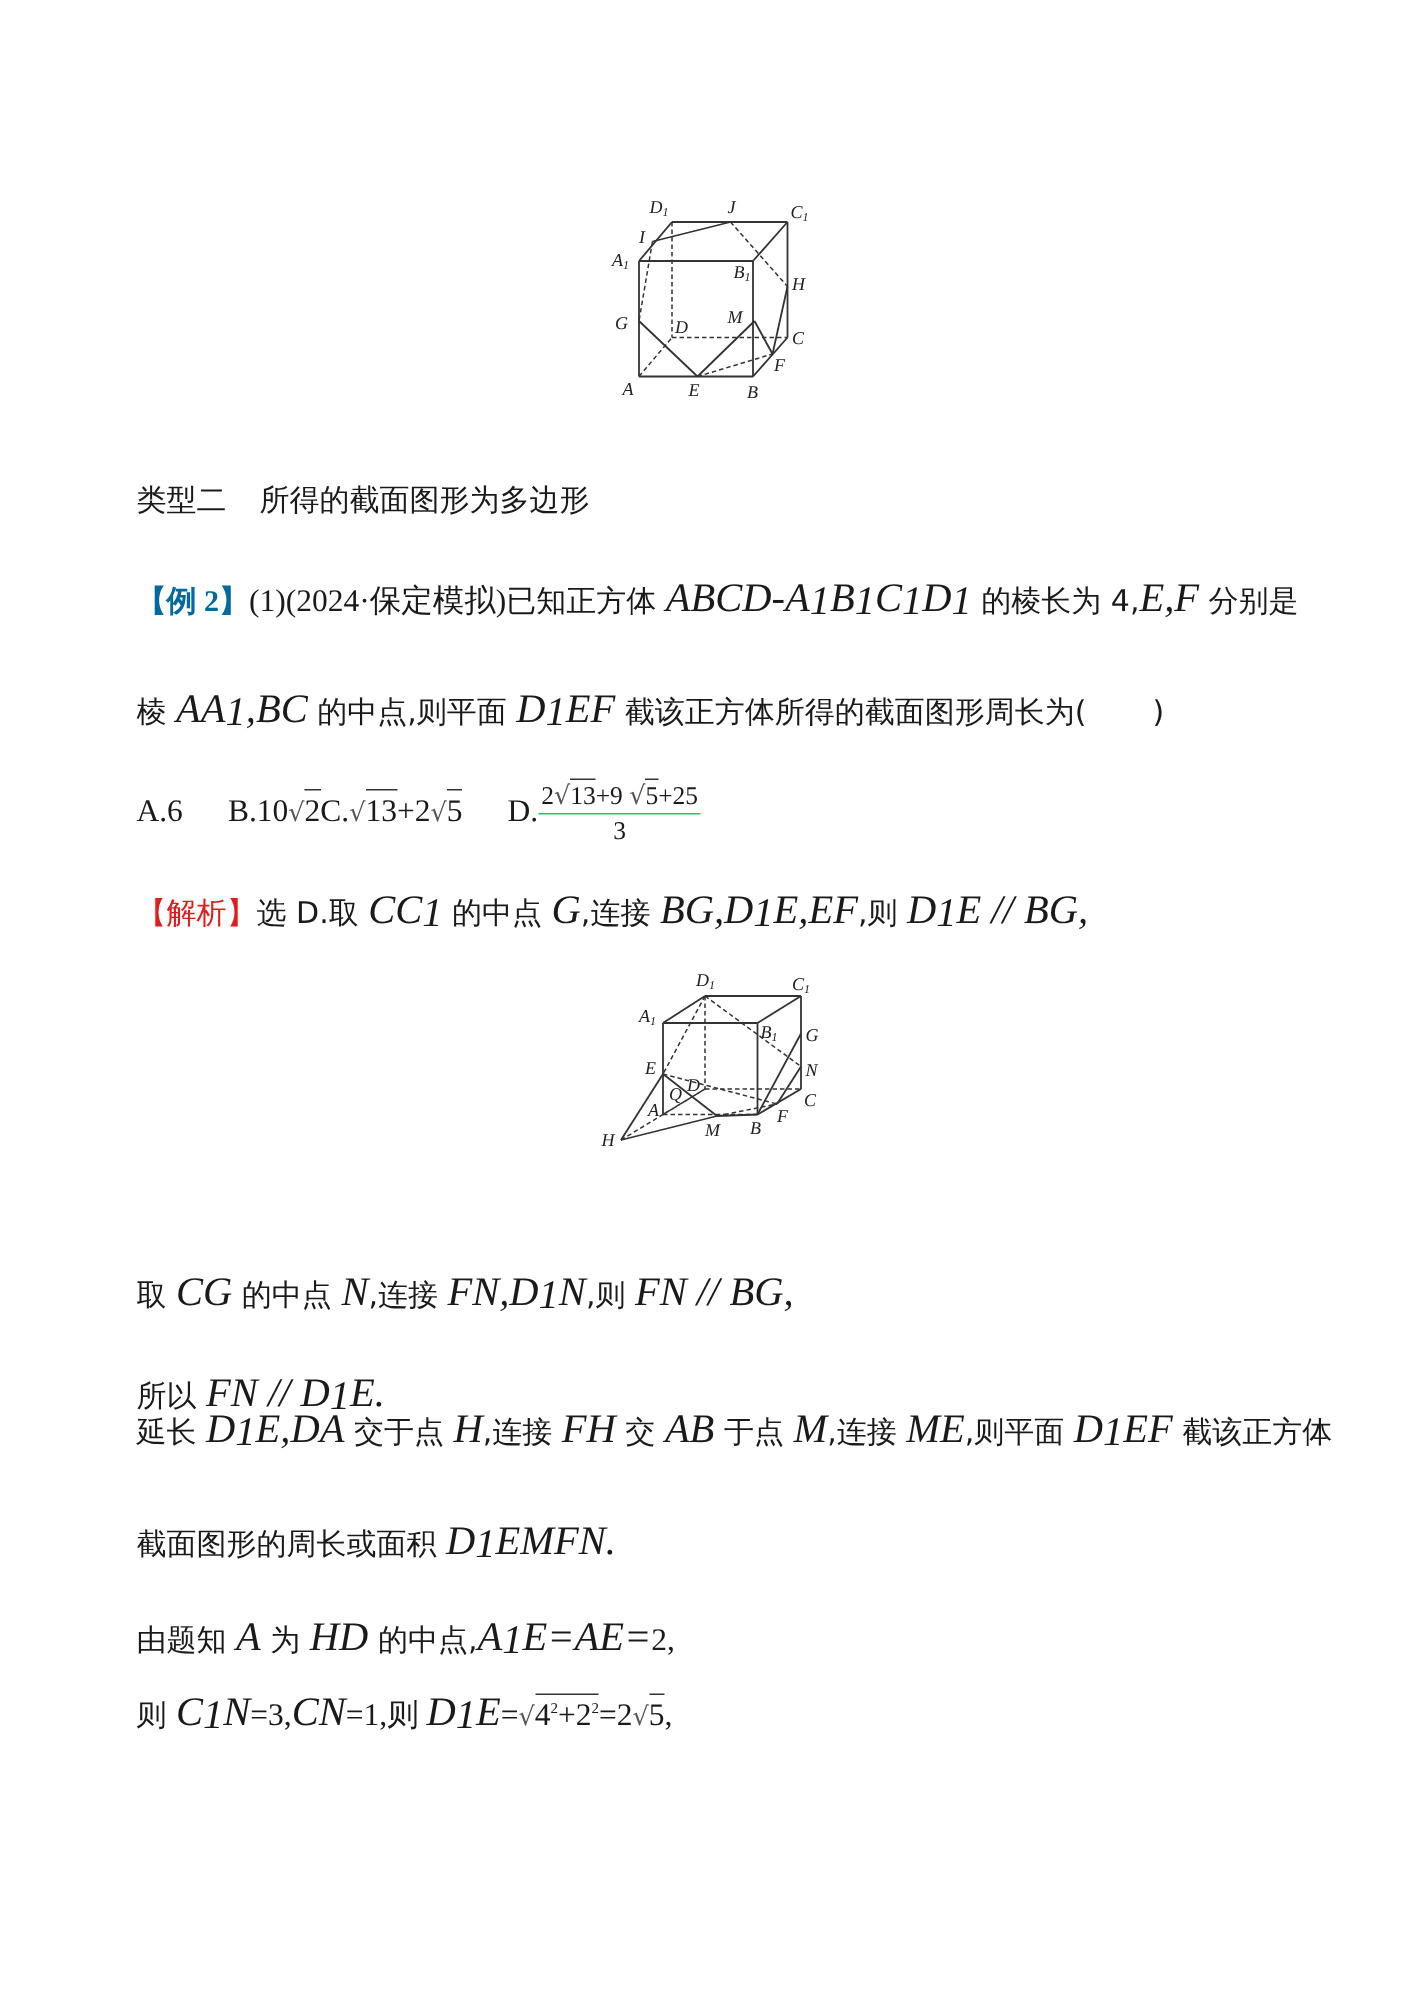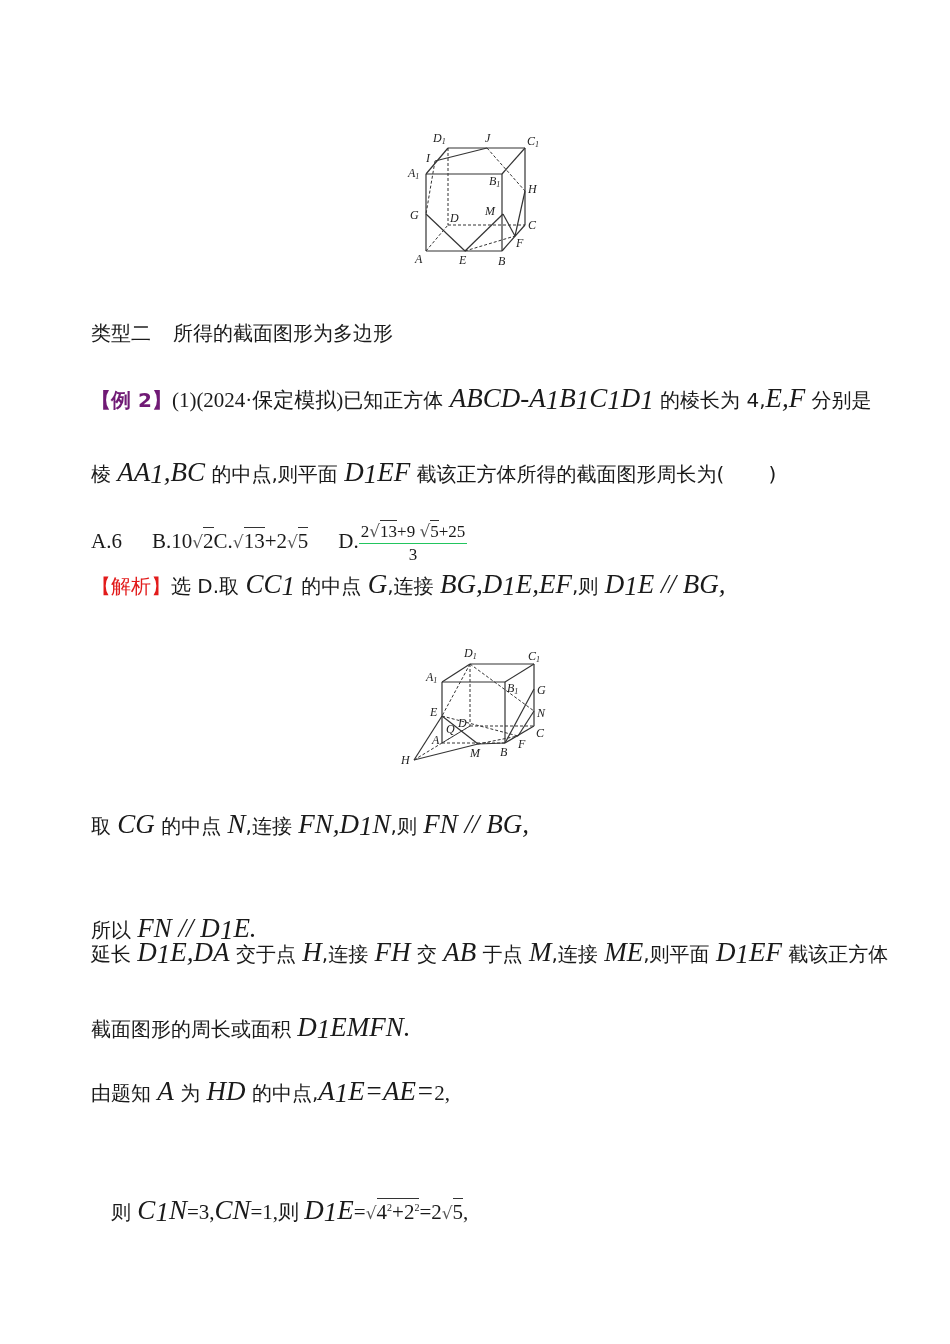--- a/index.html
+++ b/index.html
@@ -9,21 +9,21 @@
     color: #1a1a1a;
   }
   .line {
     position: absolute; left: 91px; font-size: 20px; line-height: 28px;
     white-space: nowrap;
   }
   .m { font-family: "Liberation Serif", "DejaVu Serif", serif; font-style: italic; font-size: 27px; }
   .r { font-family: "Liberation Serif", "DejaVu Serif", serif; font-size: 21px; }
   sub { font-size: 11px; vertical-align: -2px; }
   sup { font-size: 10px; vertical-align: 8px; }
-  .tag-blue { color: #701a75; font-weight: bold; }
+  .tag-blue { color: #0369a1; font-weight: bold; font-family: Liberation Serif, serif; }
   .tag-red { color: #e21b1b; }
   .radical { font-family: "DejaVu Sans", sans-serif; font-size: 17px; color: #555; }
   .over { border-top: 1px solid #333; padding-top: 1px; }
   .frac { display: inline-block; vertical-align: middle; text-align: center; font-family: "Liberation Serif", serif; font-size: 17px; }
   .frac .num { display: block; border-bottom: 1px solid #22c55e; padding: 0 2px; line-height: 22px; }
   .frac .den { display: block; line-height: 22px; }
   svg text { font-family: "Liberation Serif", "DejaVu Serif", serif; font-style: italic; font-size: 12px; fill: #222; }
   svg .sub { font-size: 8px; }
 </style>
 </head>
@@ -83,21 +83,21 @@
 </div>
 
 <div class="line" style="top:458px;">
   <span>棱 </span><span class="m">AA</span><sub class="m">1</sub><span class="m">,BC</span><span> 的中点,则平面 </span><span class="m">D</span><sub class="m">1</sub><span class="m">EF</span><span> 截该正方体所得的截面图形周长为(</span><span style="display:inline-block;width:44px;"></span><span>)</span>
 </div>
 
 <div class="line" style="top:520px;">
   <span class="r">A.6</span><span style="display:inline-block;width:30px;"></span><span class="r"><span>B.10</span><span class="radical">√</span><span class="over">2</span></span><span class="r"><span>C.</span><span class="radical">√</span><span class="over">13</span><span>+2</span><span class="radical">√</span><span class="over">5</span></span><span style="display:inline-block;width:30px;"></span><span class="r"><span>D.</span><span class="frac"><span class="num"><span>2</span><span class="radical">√</span><span class="over">13</span><span>+9</span> <span class="radical">√</span><span class="over">5</span><span>+25</span></span><span class="den">3</span></span></span>
 </div>
 
-<div class="line" style="top:570px;">
+<div class="line" style="top:592px;">
   <span class="tag-red">【解析】</span><span>选 D.取 </span><span class="m">CC</span><sub class="m">1</sub><span> 的中点 </span><span class="m">G</span><span>,连接 </span><span class="m">BG,D</span><sub class="m">1</sub><span class="m">E,EF</span><span>,则 </span><span class="m">D</span><sub class="m">1</sub><span class="m">E // BG,</span>
 </div>
 
 <svg style="position:absolute;left:390px;top:640px;" width="170" height="135" viewBox="0 0 170 135">
   <g stroke="#333" stroke-width="1.2" fill="none">
     <line x1="52" y1="42" x2="115" y2="42"></line>
     <line x1="52" y1="42" x2="52" y2="103"></line>
     <line x1="115" y1="42" x2="115" y2="103"></line>
     <line x1="52" y1="42" x2="80" y2="24"></line>
     <line x1="80" y1="24" x2="144" y2="24"></line>
@@ -132,35 +132,35 @@
   <text x="147" y="77">N</text>
   <text x="56" y="93">Q</text>
   <text x="42" y="104">A</text>
   <text x="146" y="97">C</text>
   <text x="128" y="108">F</text>
   <text x="110" y="116">B</text>
   <text x="80" y="117">M</text>
   <text x="11" y="124">H</text>
 </svg>
 
-<div class="line" style="top:810px;">
+<div class="line" style="top:847px;">
   <span>取 </span><span class="m">CG</span><span> 的中点 </span><span class="m">N</span><span>,连接 </span><span class="m">FN,D</span><sub class="m">1</sub><span class="m">N</span><span>,则 </span><span class="m">FN // BG,</span>
 </div>
 
 <div class="line" style="top:914px;">
   <span>所以 </span><span class="m">FN // D</span><sub class="m">1</sub><span class="m">E.</span>
 </div>
 
 <div class="line" style="top:938px;">
   <span>延长 </span><span class="m">D</span><sub class="m">1</sub><span class="m">E,DA</span><span> 交于点 </span><span class="m">H</span><span>,连接 </span><span class="m">FH</span><span> 交 </span><span class="m">AB</span><span> 于点 </span><span class="m">M</span><span>,连接 </span><span class="m">ME</span><span>,则平面 </span><span class="m">D</span><sub class="m">1</sub><span class="m">EF</span><span> 截该正方体</span>
 </div>
 
 <div class="line" style="top:1013px;">
   <span>截面图形的周长或面积 </span><span class="m">D</span><sub class="m">1</sub><span class="m">EMFN.</span>
 </div>
 
 <div class="line" style="top:1077px;">
   <span>由题知 </span><span class="m">A</span><span> 为 </span><span class="m">HD</span><span> 的中点,</span><span class="m">A</span><sub class="m">1</sub><span class="m">E=AE=</span><span class="r">2,</span>
 </div>
 
-<div class="line" style="top:1194px;margin-left:20px;">
+<div class="line" style="top:1126px;">
   <span>则 </span><span class="m">C</span><sub class="m">1</sub><span class="m">N</span><span class="r">=3,</span><span class="m">CN</span><span class="r">=1,则 </span><span class="m">D</span><sub class="m">1</sub><span class="m">E</span><span class="r">=</span><span class="radical">√</span><span class="over r"><span>4</span><sup>2</sup><span>+2</span><sup>2</sup></span><span class="r">=2</span><span class="radical">√</span><span class="over r">5</span><span class="r">,</span>
 </div>
 
 </body></html>

